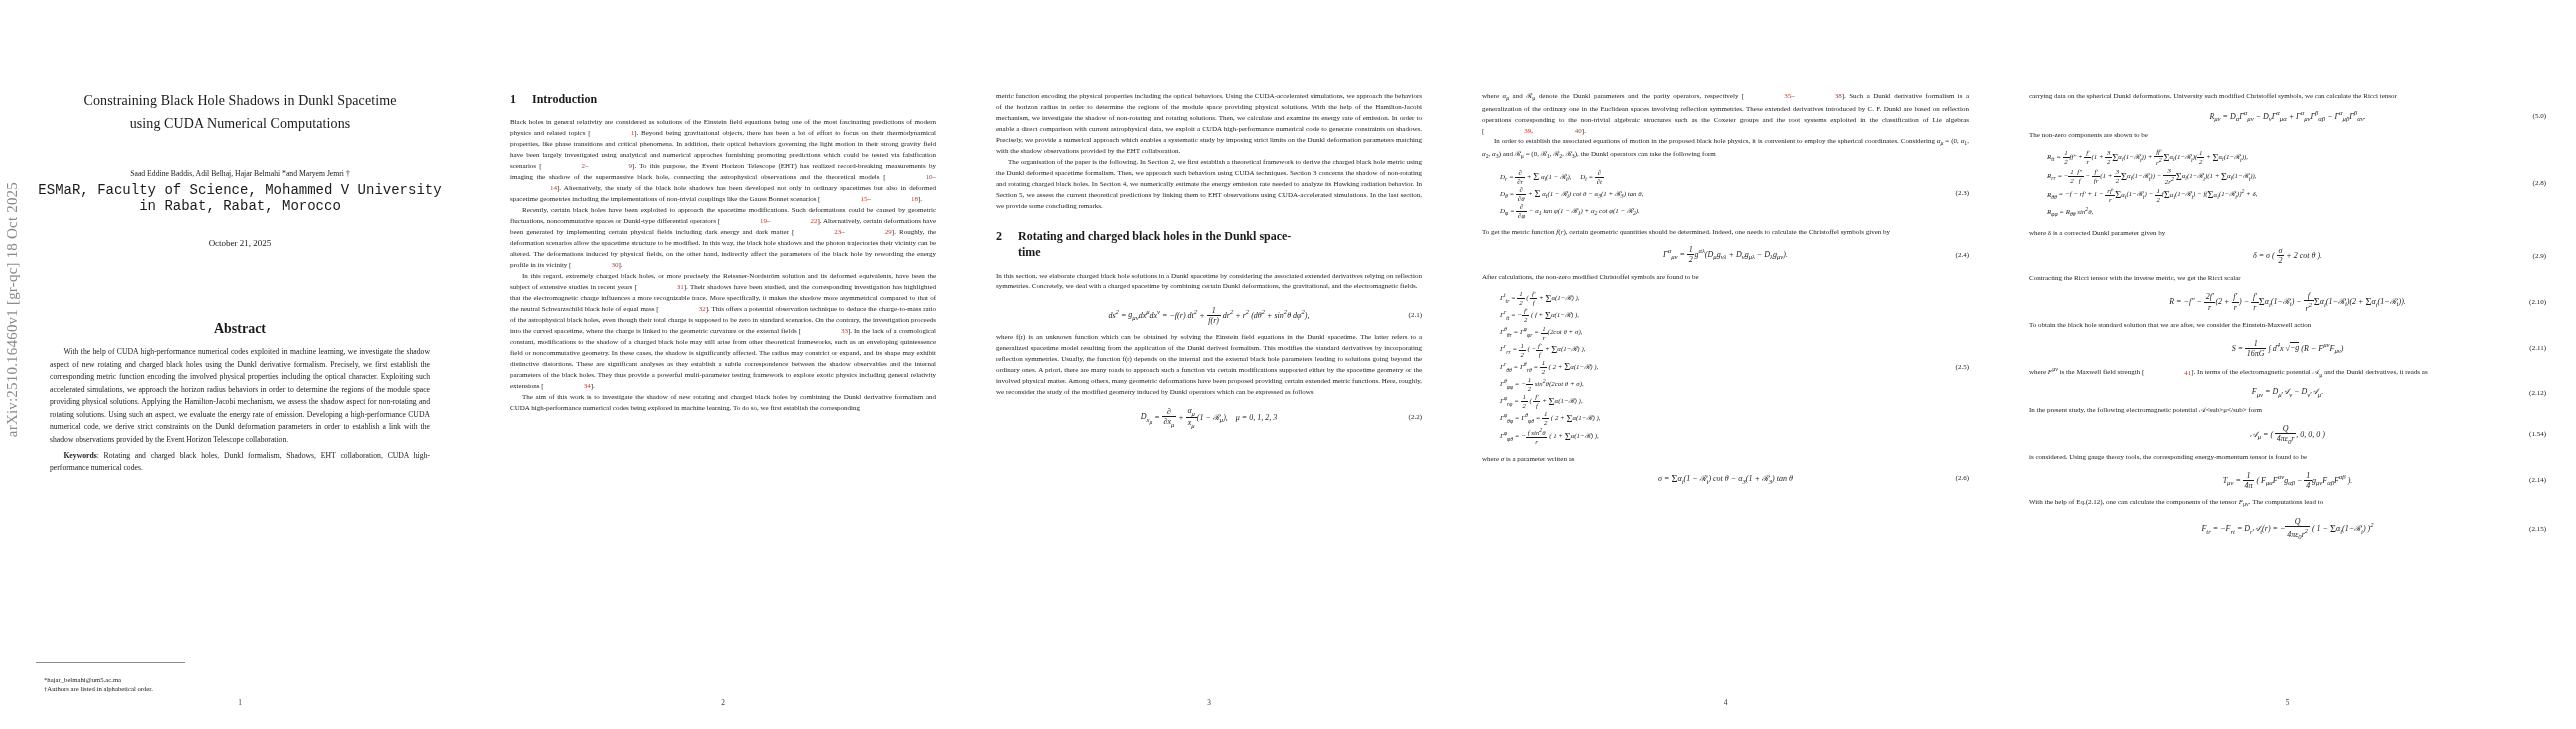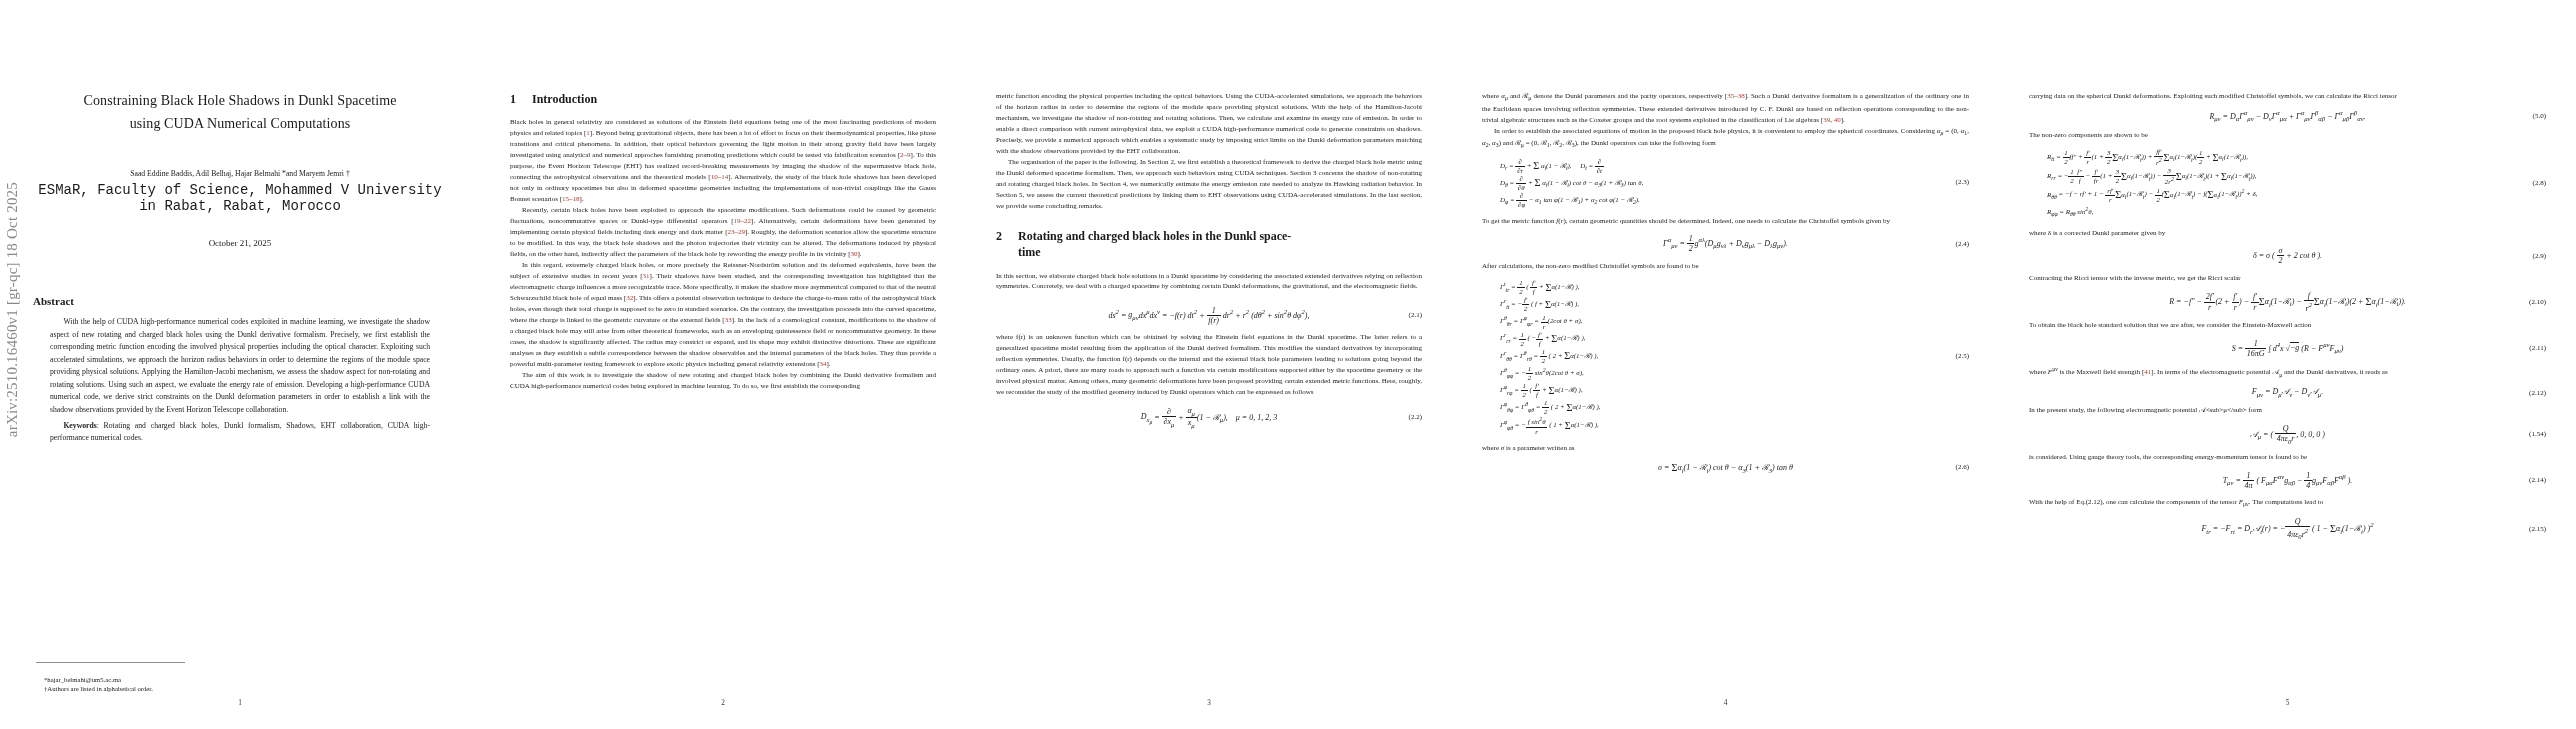--- a/index.html
+++ b/index.html
@@ -50,21 +50,21 @@
     font-weight:normal;
     line-height:1.62;
     letter-spacing:0.1px;
   }
   .authors{
     margin-top:32px;text-align:center;font-size:7.7px;line-height:1.7;
   }
   .affil{margin-top:1.2px;text-align:center;font-size:14px;font-family:Liberation Mono, monospace;}
   .date{margin-top:24px;text-align:center;font-size:9px;}
 
-  .abs-head{margin-top:47px;text-align:left;font-size:11px;font-weight:bold;}
+  .abs-head{margin-top:73px;text-align:center;font-size:14px;font-weight:bold;}
   .abs-body{
     margin:9.7px auto 0 auto;
     width:380px;
     font-size:7.7px;
     line-height:1.62;
     text-align:justify;
     text-indent:13.4px;
     hyphens:auto;
   }
   .kw{
@@ -89,21 +89,21 @@
   .sec-h .ttl{flex:1 1 auto;}
   .p{
     font-size:7px;line-height:1.57;text-align:justify;hyphens:auto;
     margin:0 0 0 0;
   }
   .p.ind{text-indent:12px;}
   .p + .p{margin-top:0;}
   .gap-s{height:6px;}
   .gap-m{height:10.3px;}
   .gap-l{height:16px;}
-  .cite{color:#c1392b;}
+  .cite{color:#c1392b;padding-left:40px;}
   .eq{
     display:flex;align-items:center;justify-content:center;
     position:relative;font-size:7.3px;margin:7.3px 0;font-style:italic;
   }
   .eq .body{text-align:center;font-family:"Liberation Serif","DejaVu Serif",serif;}
   .eq .tag{position:absolute;right:0;font-style:normal;font-size:7px;}
   .eqbig{font-size:8px;}
   .frac{display:inline-block;vertical-align:middle;text-align:center;line-height:1.15;}
   .frac .n{display:block;border-bottom:0.6px solid #1a1a1a;padding:0 1.8px;}
   .frac .d{display:block;padding:0 1.8px;}
@@ -244,21 +244,21 @@
     <div class="eq eqbig">
       <span class="body"><i>σ</i> = <span class="sum"><span class="big">Σ</span></span><i>α<sub>i</sub></i>(1 − ℛ<sub>i</sub>) cot <i>θ</i> − <i>α</i><sub>3</sub>(1 + ℛ<sub>3</sub>) tan <i>θ</i></span>
       <span class="tag">(2.6)</span>
     </div>
 
     <div class="pnum">4</div>
   </div>
 
   <div class="page page-5">
     <div style="height:91px"></div>
-    <p class="p">carrying data on the spherical Dunkl deformations. Exploiting such modified Christoffel symbols, we can calculate the Ricci tensor</p>
+    <p class="p">carrying data on the spherical Dunkl deformations. University such modified Christoffel symbols, we can calculate the Ricci tensor</p>
 
     <div class="eq eqbig">
       <span class="body"><i>R</i><sub>μν</sub> = <i>D</i><sub>α</sub>Γ<sup>α</sup><sub>μν</sub> − <i>D</i><sub>ν</sub>Γ<sup>α</sup><sub>μα</sub> + Γ<sup>α</sup><sub>μν</sub>Γ<sup>β</sup><sub>αβ</sub> − Γ<sup>α</sup><sub>μβ</sub>Γ<sup>β</sup><sub>αν</sub>.</span>
       <span class="tag">(5.0)</span>
     </div>
 
     <p class="p">The non-zero components are shown to be</p>
 
     <div class="eq" style="display:block">
       <div class="align-eq">

